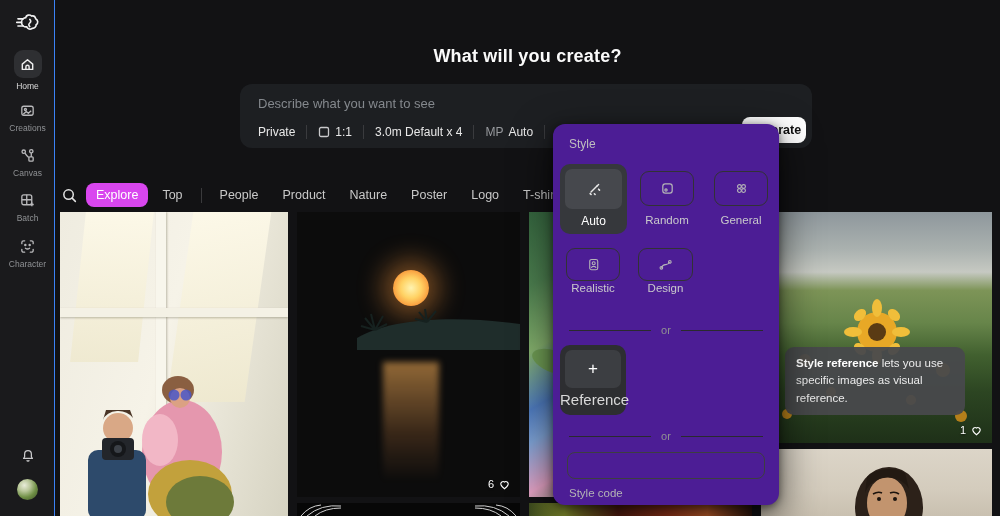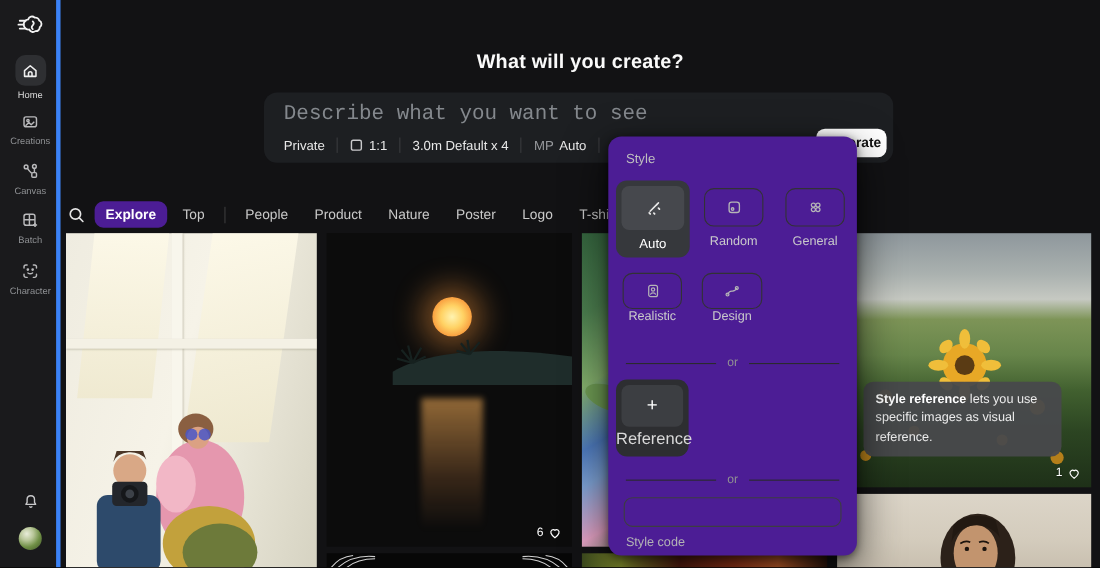--- a/index.html
+++ b/index.html
@@ -3,46 +3,46 @@
 <meta charset="utf-8">
 <style>
   * { margin:0; padding:0; box-sizing:border-box; }
   html,body { background:#000; }
   body { font-family:"Liberation Sans", sans-serif; }
   #stage { position:relative; width:1000px; height:516px; background:#121214; overflow:hidden; }
   .abs { position:absolute; }
   svg { display:block; }
 
   
-  #sidebar { position:absolute; left:0; top:0; width:55px; height:516px; background:#1a1a1c; border-right:4px solid #3b82f6; z-index:40; }
+  #sidebar { position:absolute; left:0; top:0; width:55px; height:516px; background:#1a1a1c; border-right:1px solid #3b82f6; z-index:40; }
   .side-logo { position:absolute; top:10px; left:0; width:55px; display:flex; justify-content:center; cursor:pointer; }
   .nav-item { position:absolute; width:55px; text-align:center; color:#9c9ea1; cursor:pointer; }
   .nav-item .ic { display:flex; justify-content:center; align-items:center; height:20px; }
   .nav-item .lbl { font-size:8.5px; margin-top:3px; color:#8f9194; }
   .nav-item.active .iconbox { background:#2e2f32; border-radius:9px; width:28px; height:28px; margin:0 auto; display:flex; align-items:center; justify-content:center; }
   .nav-item.active .lbl { color:#dcdcdc; }
   #avatar { position:absolute; left:17px; top:479px; width:21px; height:21px; border-radius:50%;
             background:radial-gradient(circle at 35% 30%, #e8ecd9 0%, #b9c79a 30%, #6f8f45 60%, #3c4d27 100%); cursor:pointer; }
   #bell { position:absolute; left:0; top:448px; width:55px; display:flex; justify-content:center; cursor:pointer; }
 
   
   #page-title { position:absolute; left:55px; right:0; top:46px; text-align:center; color:#fafafa; font-size:18px; font-weight:700; letter-spacing:.2px; z-index:5; }
   #prompt-box { position:absolute; left:240px; top:84px; width:572px; height:64px; background:#1d1f22; border-radius:12px; z-index:10; }
-  #prompt-input { position:absolute; left:18px; top:8px; width:480px; height:22px; background:transparent; border:none; outline:none; color:#e6e6e6; font-size:19px; font-family:Liberation Mono, monospace; }
+  #prompt-input { position:absolute; left:18px; top:8px; width:480px; height:22px; background:transparent; border:none; outline:none; color:#e6e6e6; font-size:13px; font-family:Liberation Sans, sans-serif; }
   #prompt-input::placeholder { color:#84888d; }
   #prompt-toolbar { position:absolute; left:18px; bottom:9px; display:flex; align-items:flex-end; gap:11px; color:#e8e8e8; font-size:12px; }
   .tdiv { width:1px; height:14px; background:#3a3b3e; }
   .titem { display:flex; align-items:center; gap:5px; cursor:pointer; white-space:nowrap; }
   .muted { color:#97999d; }
   #generate-btn { position:absolute; right:6px; bottom:5px; width:64px; height:26px; background:#ffffff; color:#111; border:none; border-radius:8px; font-size:12.5px; font-weight:600; font-family:"Liberation Sans",sans-serif; cursor:pointer; z-index:11; }
 
   
   #tabs { position:absolute; left:58px; top:183px; display:flex; align-items:center; gap:4px; z-index:5; }
   .tab { color:#c9c9c9; font-size:12.5px; padding:5px 10px; border-radius:8px; cursor:pointer; white-space:nowrap; }
-  .tab.active { background:#4c1d95; color:#ffffff;font-weight:bold; }
+  .tab.active { background:#d946ef; color:#ffffff; }
   .tab-div { width:1px; height:15px; background:#3a3a3c; margin:0 4px; }
   #search-btn { display:flex; align-items:center; justify-content:center; width:22px; height:22px; cursor:pointer; margin-right:2px; }
 
   
   .card { position:absolute; overflow:hidden; cursor:pointer; background:#0c0c0c; }
   .likes { position:absolute; right:9px; bottom:7px; display:flex; align-items:center; gap:4px; color:#fff; font-size:11px; text-shadow:0 1px 2px rgba(0,0,0,.6); }
 
   
   #img-fashion { left:60px; top:212px; width:228px; height:304px;
     background:linear-gradient(105deg,#efece0 0%,#f6f3e8 45%,#e3e0d1 78%,#d6d3c2 100%); }

